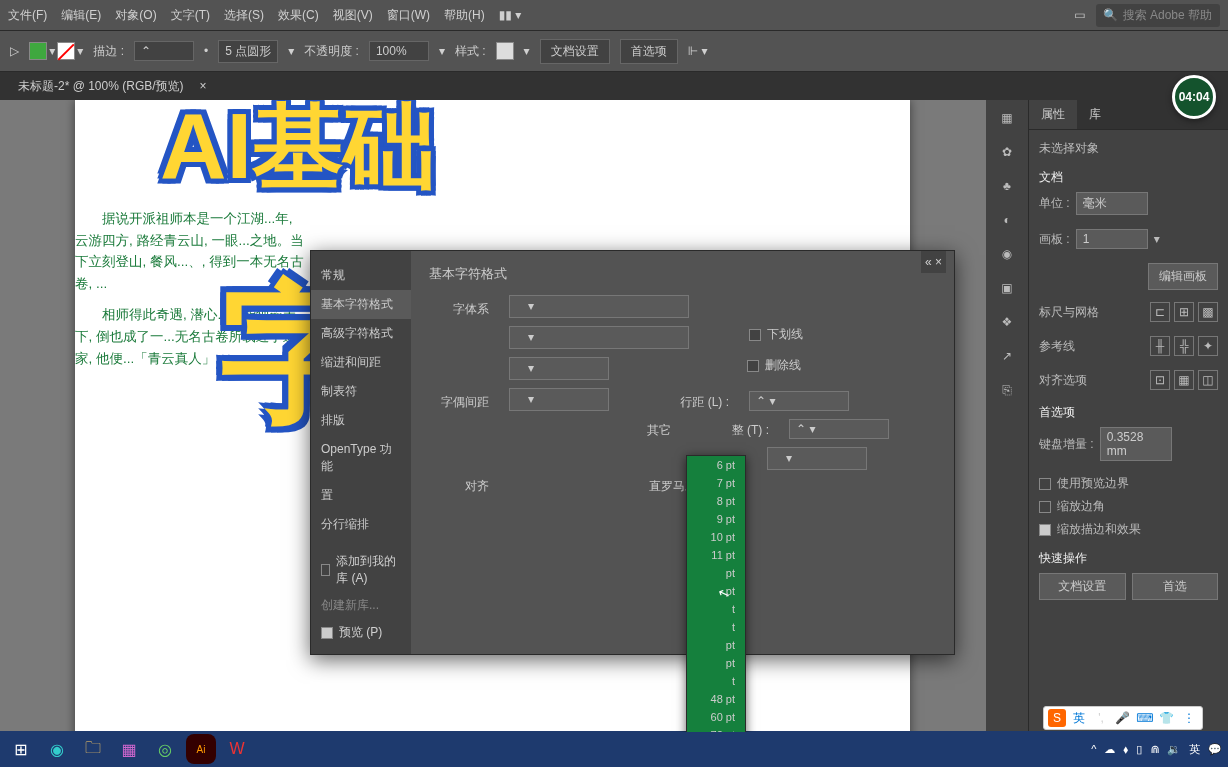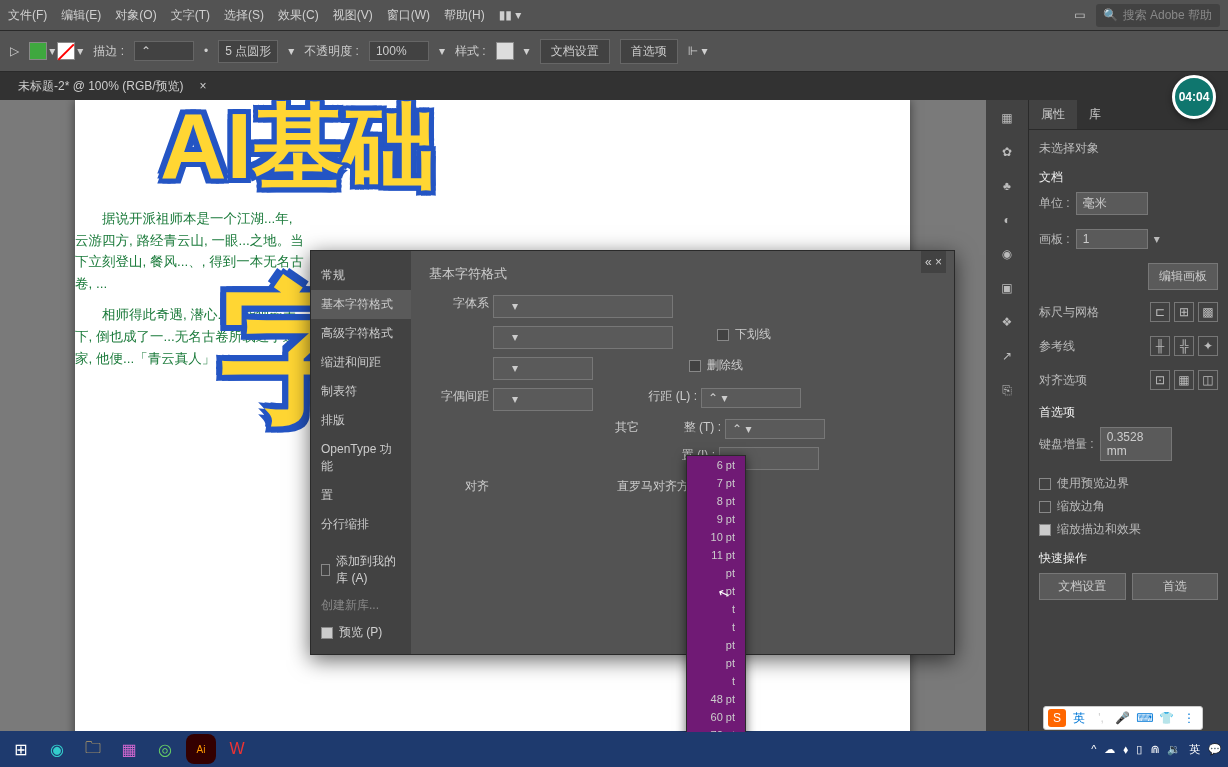--- a/index.html
+++ b/index.html
@@ -26,28 +26,28 @@
 .title-1{left:85px;top:-15px;font-size:92px;color:#ffd633;text-shadow:-5px -5px 0 #2455c4,5px -5px 0 #2455c4,-5px 5px 0 #2455c4,5px 5px 0 #2455c4,-5px 0 0 #2455c4,5px 0 0 #2455c4,0 -5px 0 #2455c4,0 5px 0 #2455c4}
 .title-2{left:145px;top:155px;font-size:150px;color:#ffd633;text-shadow:-6px -6px 0 #2455c4,6px -6px 0 #2455c4,-6px 6px 0 #2455c4,6px 6px 0 #2455c4,-6px 0 0 #2455c4,6px 0 0 #2455c4,0 -6px 0 #2455c4,0 6px 0 #2455c4}
 .title-3{left:400px;top:385px;font-size:120px;color:#ffd633;text-shadow:-6px -6px 0 #2455c4,6px -6px 0 #2455c4,-6px 6px 0 #2455c4,6px 6px 0 #2455c4,-6px 0 0 #2455c4,6px 0 0 #2455c4,0 -6px 0 #2455c4,0 6px 0 #2455c4}
 .dialog{position:absolute;left:310px;top:150px;width:645px;height:405px;background:#535353;border:1px solid #2a2a2a;box-shadow:0 5px 20px rgba(0,0,0,.6);display:flex}
 .dialog-tabs{position:absolute;right:8px;top:0;display:flex;gap:4px;padding:4px;background:#424242}
 .dlg-left{width:100px;background:#424242;padding:10px 0}
 .dlg-left-item{padding:6px 10px;font-size:12px;color:#ccc;cursor:pointer}
 .dlg-left-item.active{background:#5a5a5a}
 .dlg-body{flex:1;padding:14px 18px;font-size:12px;color:#ccc}
 .dlg-title{font-size:13px;margin-bottom:12px}
-.form-row{display:flex;align-items:flex-start;gap:4px;margin-bottom:8px}
+.form-row{display:flex;align-items:flex-end;gap:20px;margin-bottom:8px}
 .form-row label{min-width:60px;text-align:right}
 .sel{background:#5a5a5a;border:1px solid #777;padding:2px 20px 2px 6px;color:#ccc;min-width:180px;position:relative}
 .sel.sm{min-width:100px}
 .chk-row{display:flex;align-items:center;gap:6px;margin-bottom:6px}
 .chk{width:12px;height:12px;border:1px solid #888;background:#424242}
 .chk.on{background:#ccc}
-.dropdown-list{position:absolute;left:686px;top:355px;width:60px;background:#701a75;border:1px solid #2a2a2a;box-shadow:0 2px 10px rgba(0,0,0,.6);z-index:100}
+.dropdown-list{position:absolute;left:686px;top:355px;width:60px;background:#15803d;border:1px solid #2a2a2a;box-shadow:0 2px 10px rgba(0,0,0,.6);z-index:100}
 .dd-item{padding:3px 10px;font-size:11px;color:#ccc;text-align:right;cursor:pointer}
 .cursor{position:absolute;left:718px;top:485px;z-index:200;font-size:14px;color:#fff;transform:rotate(-20deg)}
 .right-dock{width:42px;background:#424242;display:flex;flex-direction:column;align-items:center;padding:8px 0;gap:14px}
 .dock-icon{width:20px;height:20px;color:#bbb;display:flex;align-items:center;justify-content:center;cursor:pointer}
 .panel-right{width:200px;background:#424242;border-left:1px solid #2a2a2a;padding:0;overflow:hidden}
 .panel-tabs{display:flex;background:#323232;border-bottom:1px solid #2a2a2a}
 .panel-tab{padding:6px 12px;font-size:12px;color:#ccc;cursor:pointer}
 .panel-tab.active{background:#424242}
 .panel-body{padding:10px;font-size:12px;color:#bbb}
 .panel-sec{margin-bottom:12px}
@@ -57,21 +57,21 @@
 .panel-btn{background:#5a5a5a;border:1px solid #777;padding:4px 10px;color:#ccc;cursor:pointer;font-size:12px;text-align:center}
 .icon-grid{display:flex;gap:4px}
 .icon-sq{width:20px;height:20px;border:1px solid #777;display:flex;align-items:center;justify-content:center;cursor:pointer}
 .statusbar{height:24px;background:#535353;display:flex;align-items:center;padding:0 10px;gap:10px;font-size:11px;border-top:1px solid #2a2a2a}
 .nav-btn{width:16px;height:16px;color:#999;cursor:pointer;display:flex;align-items:center;justify-content:center}
 .ime-bar{position:absolute;right:25px;bottom:37px;display:flex;gap:4px;padding:2px 4px;background:#fff;border:1px solid #ccc;border-radius:3px}
 .ime-icon{width:18px;height:18px;display:flex;align-items:center;justify-content:center;font-size:12px}
 .taskbar{position:absolute;bottom:0;left:0;right:0;height:36px;background:#1e3a6e;display:flex;align-items:center;padding:0 6px;gap:6px}
 .task-icon{width:30px;height:30px;display:flex;align-items:center;justify-content:center;font-size:16px;color:#fff;cursor:pointer}
 .tray{margin-left:auto;display:flex;align-items:center;gap:8px;color:#fff;font-size:11px}
-.timer-badge{position:absolute;right:12px;top:75px;width:44px;height:44px;border-radius:50%;background:#0f766e;color:#fff;display:flex;align-items:center;justify-content:center;font-size:12px;font-weight:bold;border:3px solid #fff;box-shadow:0 2px 6px rgba(0,0,0,.4);z-index:500}
+.timer-badge{position:absolute;right:12px;top:75px;width:44px;height:44px;border-radius:50%;background:#14532d;color:#fff;display:flex;align-items:center;justify-content:center;font-size:12px;font-weight:bold;border:3px solid #fff;box-shadow:0 2px 6px rgba(0,0,0,.4);z-index:500}
 </style>
 </head>
 <body>
 
 <div class="menubar">
   <span>文件(F)</span>
   <span>编辑(E)</span>
   <span>对象(O)</span>
   <span>文字(T)</span>
   <span>选择(S)</span>
@@ -165,21 +165,21 @@
           <label></label>
           <div class="sel">　▾</div>
           <div class="chk-row" style="margin-left:40px">
             <div class="chk"></div>
             <span>下划线</span>
           </div>
         </div>
         <div class="form-row">
           <label></label>
           <div class="sel sm">　▾</div>
-          <div class="chk-row" style="margin-left:92px">
+          <div class="chk-row" style="margin-left:118px">
             <div class="chk"></div>
             <span>删除线</span>
           </div>
         </div>
         <div class="form-row">
           <label>字偶间距</label>
           <div class="sel sm">　▾</div>
           <label style="margin-left:40px">行距 (L) :</label>
           <div class="sel sm">⌃ ▾</div>
         </div>

